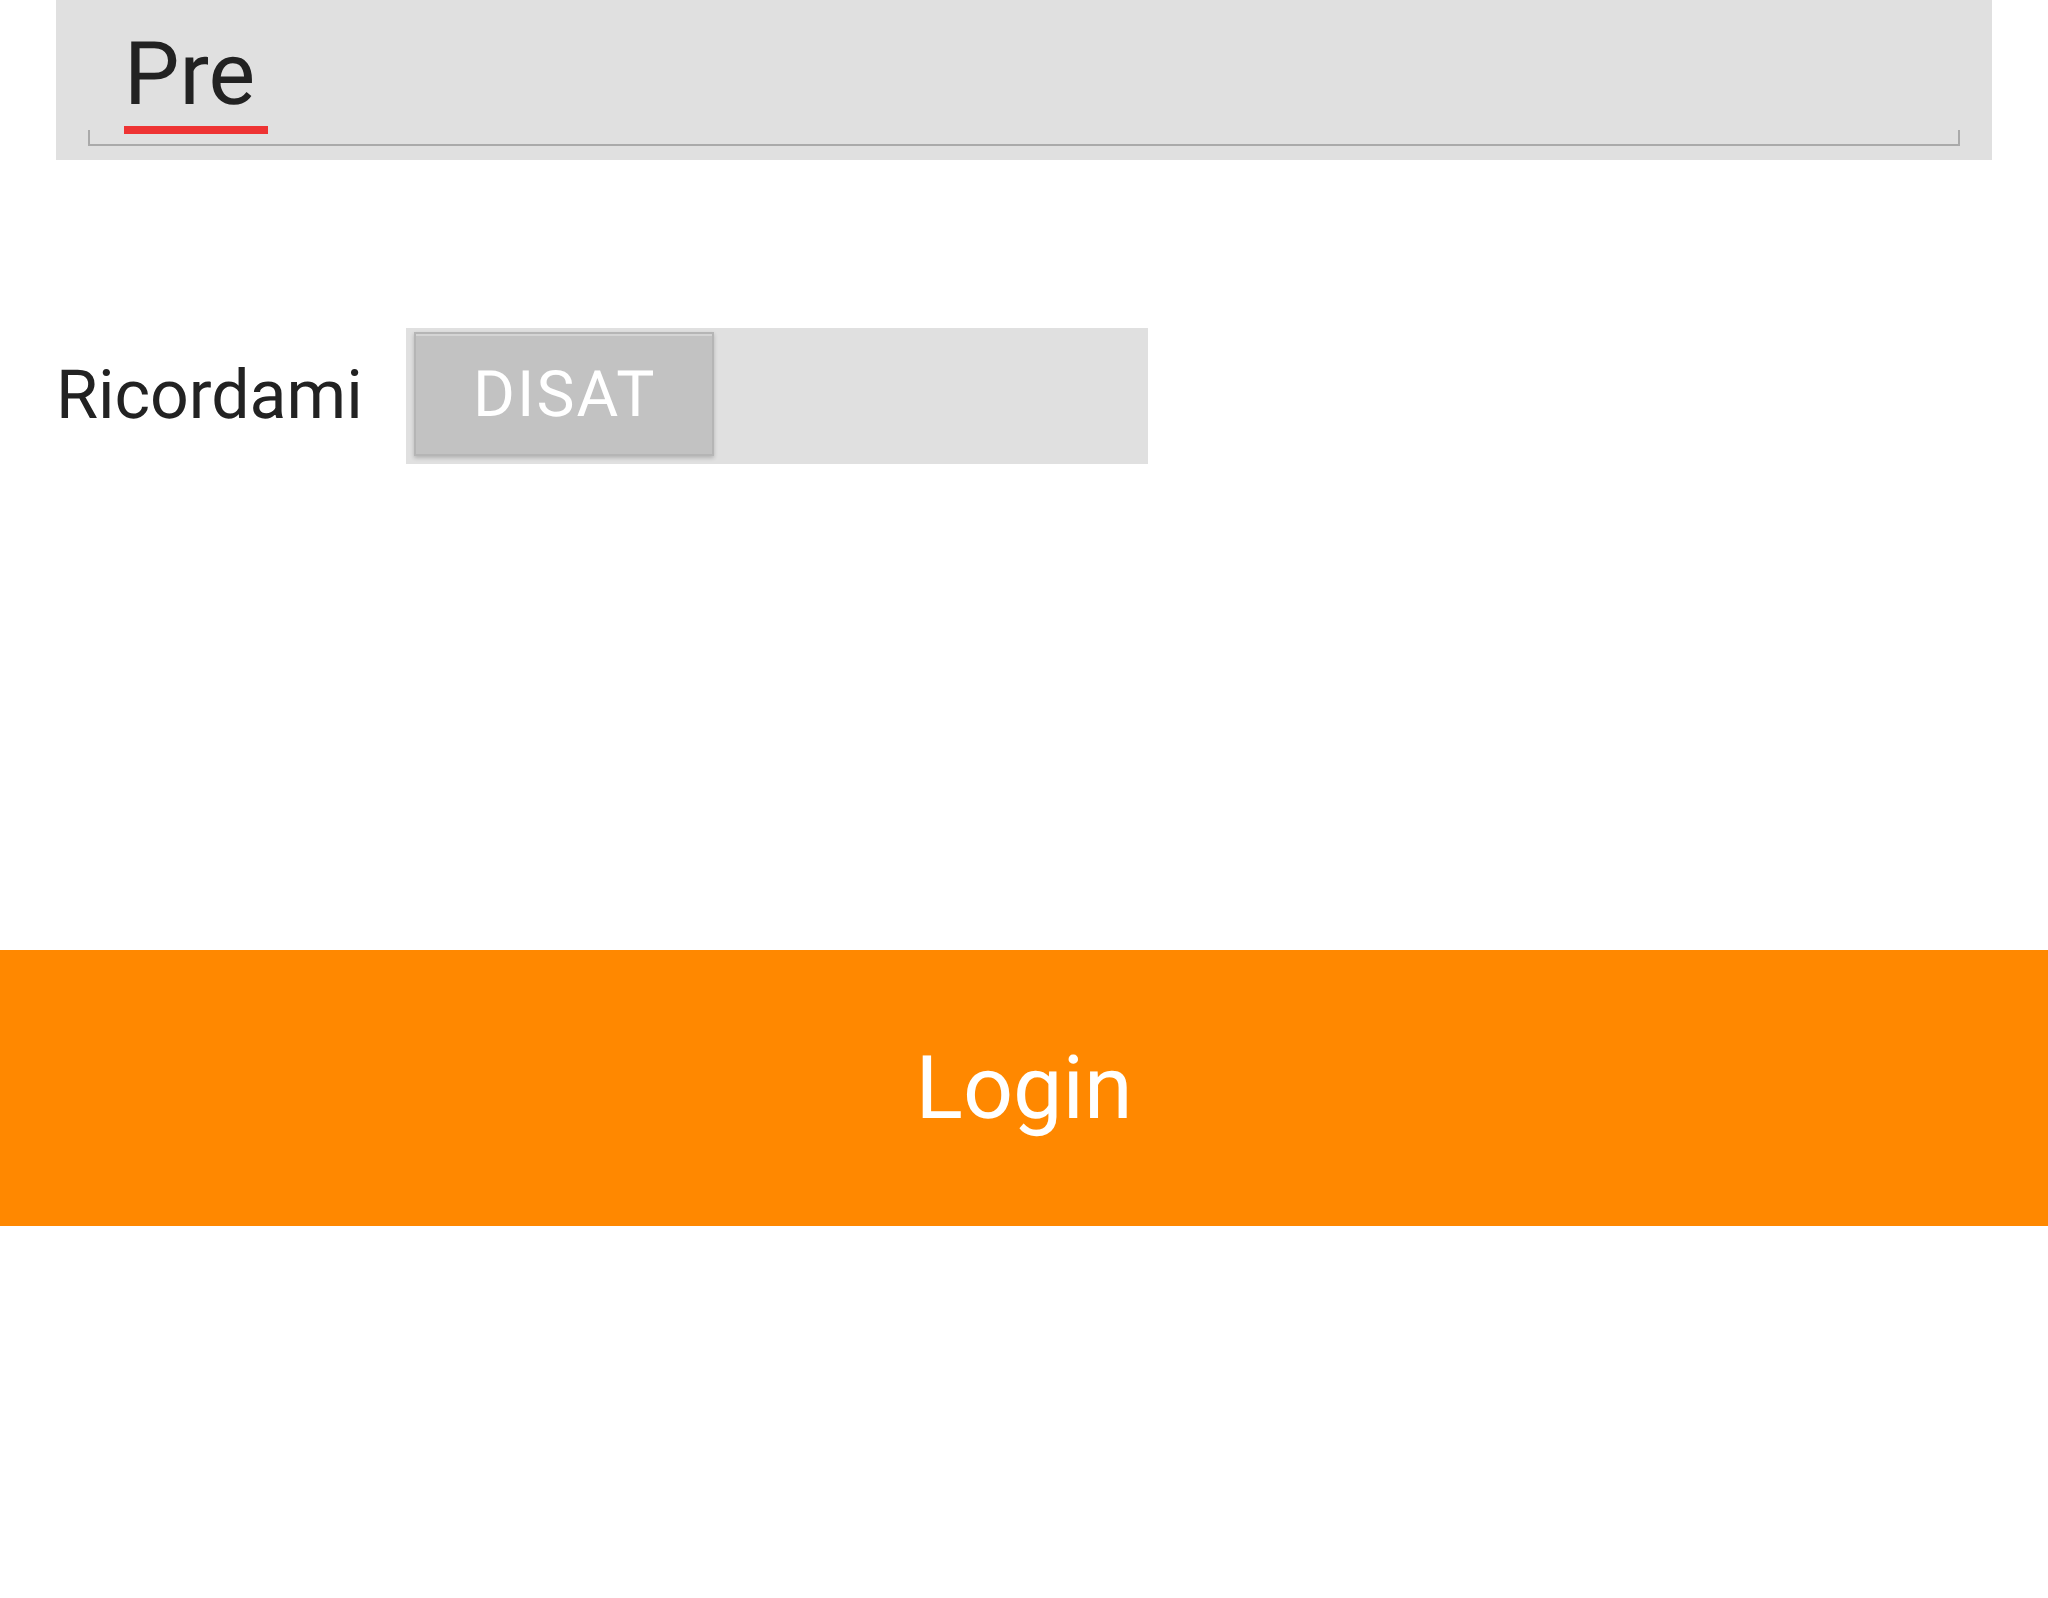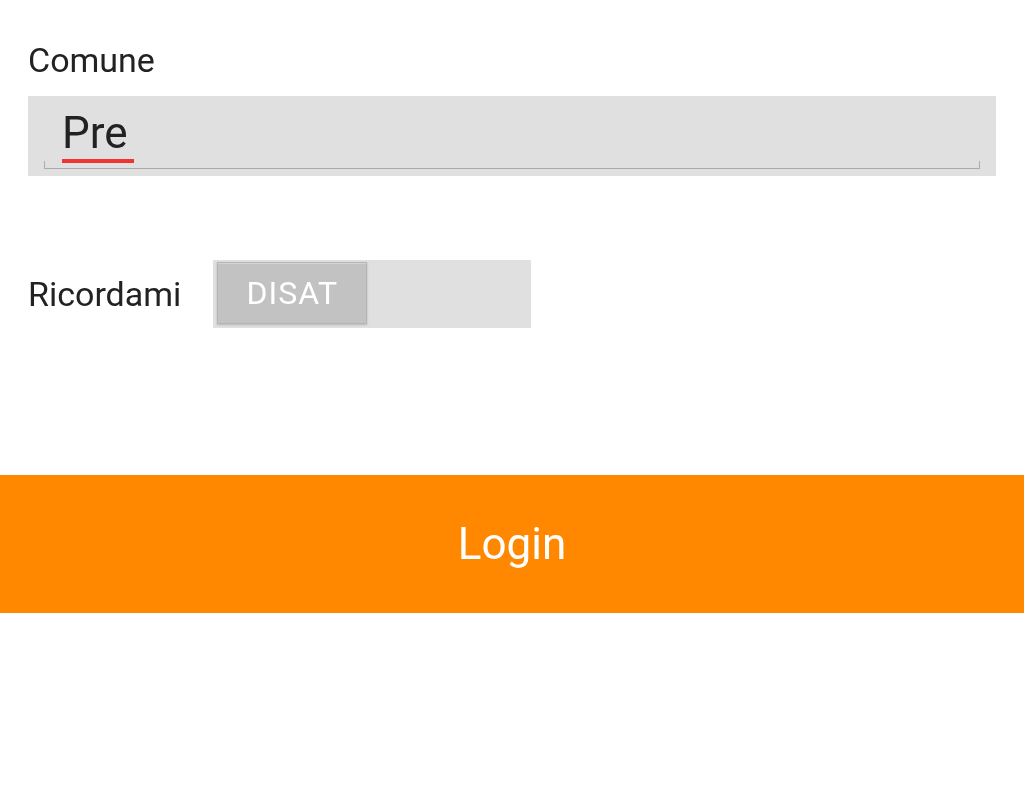--- a/index.html
+++ b/index.html
@@ -62,30 +62,30 @@
       position: absolute;
       bottom: 2px;
       left: 18px;
       width: 72px;
       height: 4px;
       background: #ee3333;
     }
     .remember-row {
       display: flex;
       align-items: center;
-      gap: 32px;
+      gap: 22px;
       margin-top: 84px;
     }
     .label-ricordami {
       font-size: 34px;
       color: #222222;
       font-weight: 400;
     }
     .toggle-track {
-      width: 318px;
+      width: 371px;
       height: 68px;
       background: #e0e0e0;
       position: relative;
       display: flex;
       align-items: center;
       cursor: pointer;
     }
     .toggle-thumb {
       position: absolute;
       left: 4px;
@@ -120,21 +120,20 @@
       display: flex;
       align-items: center;
       justify-content: center;
       font-family: inherit;
     }
   </style>
 </head>
 <body>
 
 <div class="form-container">
-  <div class="label-comune">Comune</div>
   <div class="input-wrapper">
     <div class="input-inner">
       <input type="text" class="comune-input" value="Pre" style="">
       <div class="underline-bracket"></div>
       <div class="spell-underline"></div>
     </div>
   </div>
 
   <div class="remember-row">
     <div class="label-ricordami">Ricordami</div>

